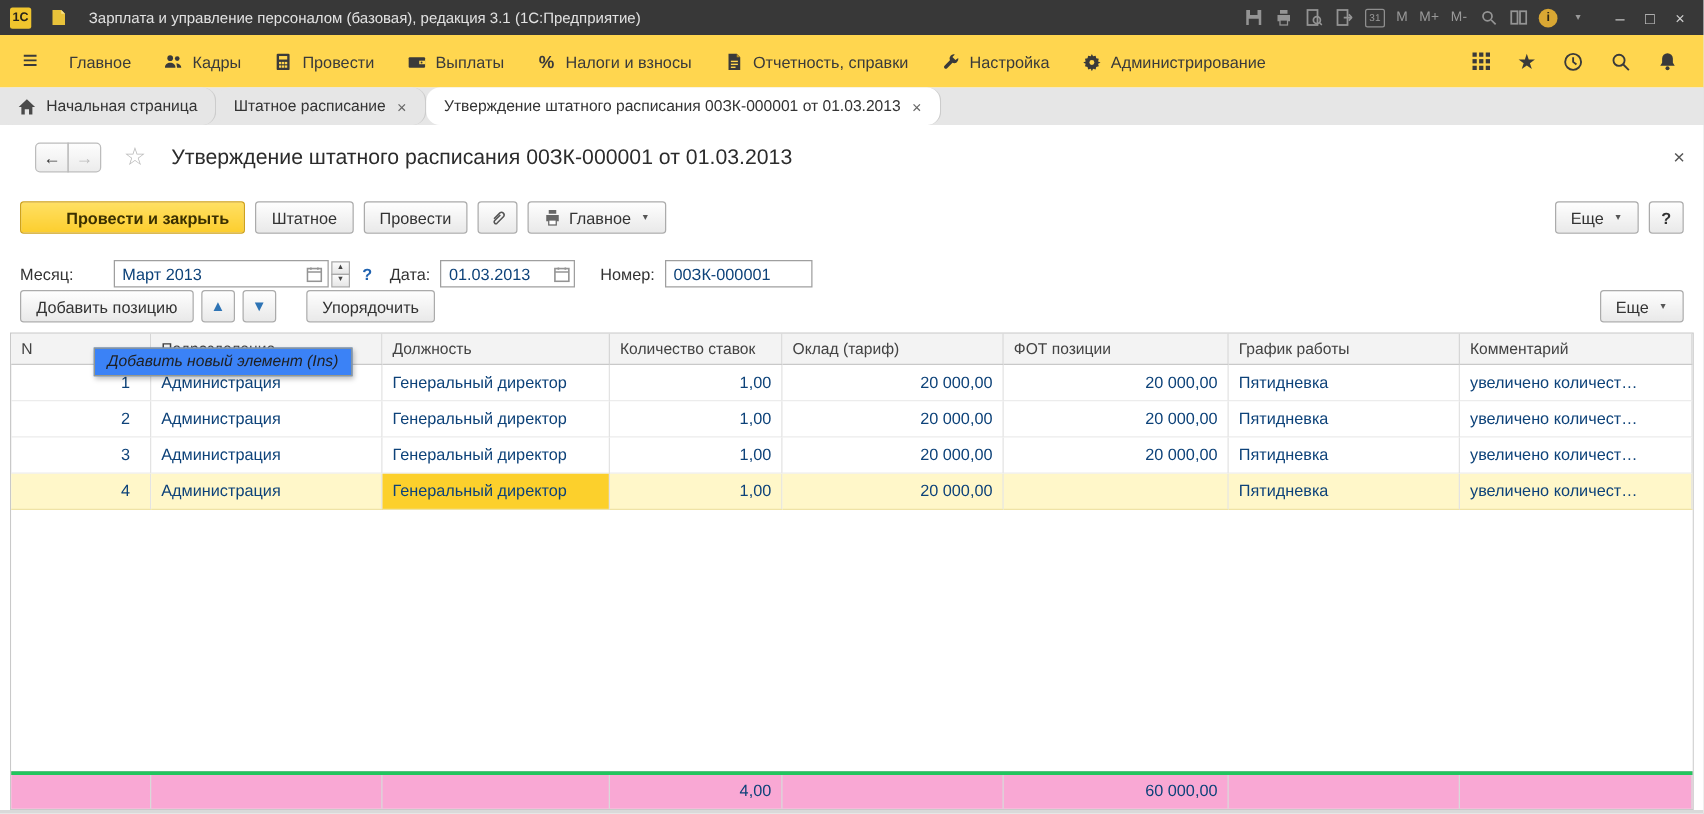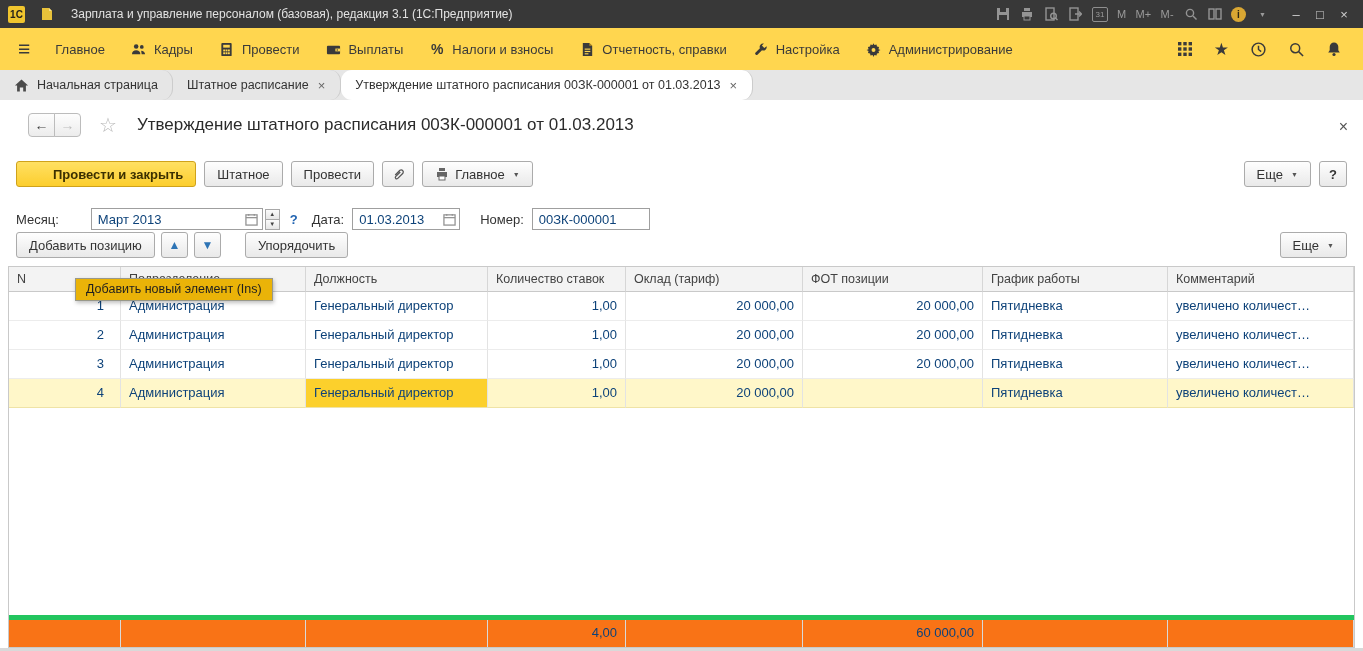--- a/index.html
+++ b/index.html
@@ -80,24 +80,24 @@
   
   .grid { position:absolute; top:166px; left:8px; right:8px; bottom:3px; border:1px solid #c9c9c9; display:flex; flex-direction:column; background:#fff; }
   .g-row { display:grid; grid-template-columns:112px 185px 182px 138px 177px 180px 185px 1fr; }
   .hc { background:#f3f3f3; border-right:1px solid #d6d6d6; border-bottom:1px solid #c9c9c9; font-size:12.5px; color:#424242; padding:5px 8px; white-space:nowrap; overflow:hidden; }
   .c { height:29px; line-height:28px; padding:0 8px; border-right:1px solid #e3e3e3; border-bottom:1px solid #ececec; font-size:13px; color:#0d4279; white-space:nowrap; overflow:hidden; text-overflow:ellipsis; }
   .num { text-align:right; }
   .ncol { text-align:right; padding-right:16px; }
   .g-row.sel .c { background:#fff7c9; border-bottom-color:#efe3a6; }
   .g-row.sel .c.active-cell { background:#fcd02c; }
   .g-spacer { flex:1; background:#fff; }
-  .g-totals { display:grid; grid-template-columns:112px 185px 182px 138px 177px 180px 185px 1fr; background:#f97316; border-top:5px solid #22c55e; }
+  .g-totals { display:grid; grid-template-columns:112px 185px 182px 138px 177px 180px 185px 1fr; background:#f9a8d4; border-top:3px solid #22c55e; }
   .tc { height:27px; line-height:26px; padding:0 8px; border-right:1px solid #d9d9d9; font-size:13px; color:#0d4279; }
 
-  .tooltip { position:absolute; top:178px; left:75px; background:#eab308; border:1px solid #98988a; padding:3px 10px 4px; font-size:12.5px; color:#1f1f1f; box-shadow:1px 2px 4px rgba(0,0,0,.25); z-index:50; white-space:nowrap; }
+  .tooltip { position:absolute; top:178px; left:75px; background:#3b82f6; border:1px solid #98988a; padding:3px 10px 4px; font-size:12.5px; color:#1f1f1f; box-shadow:1px 2px 4px rgba(0,0,0,.25); z-index:50; white-space:nowrap;font-style:italic; }
 
   .bottom-strip { position:absolute; left:0; right:0; bottom:0; height:3px; background:#d9d9d9; }
 
   svg .st { fill:none; stroke:#3a3a3a; stroke-width:1.4; }
   svg .fg { fill:#3a3a3a; }
   svg .gy { fill:#949494; }
   svg .stg { fill:none; stroke:#949494; stroke-width:1.4; }
 </style>
 </head>
 <body>

